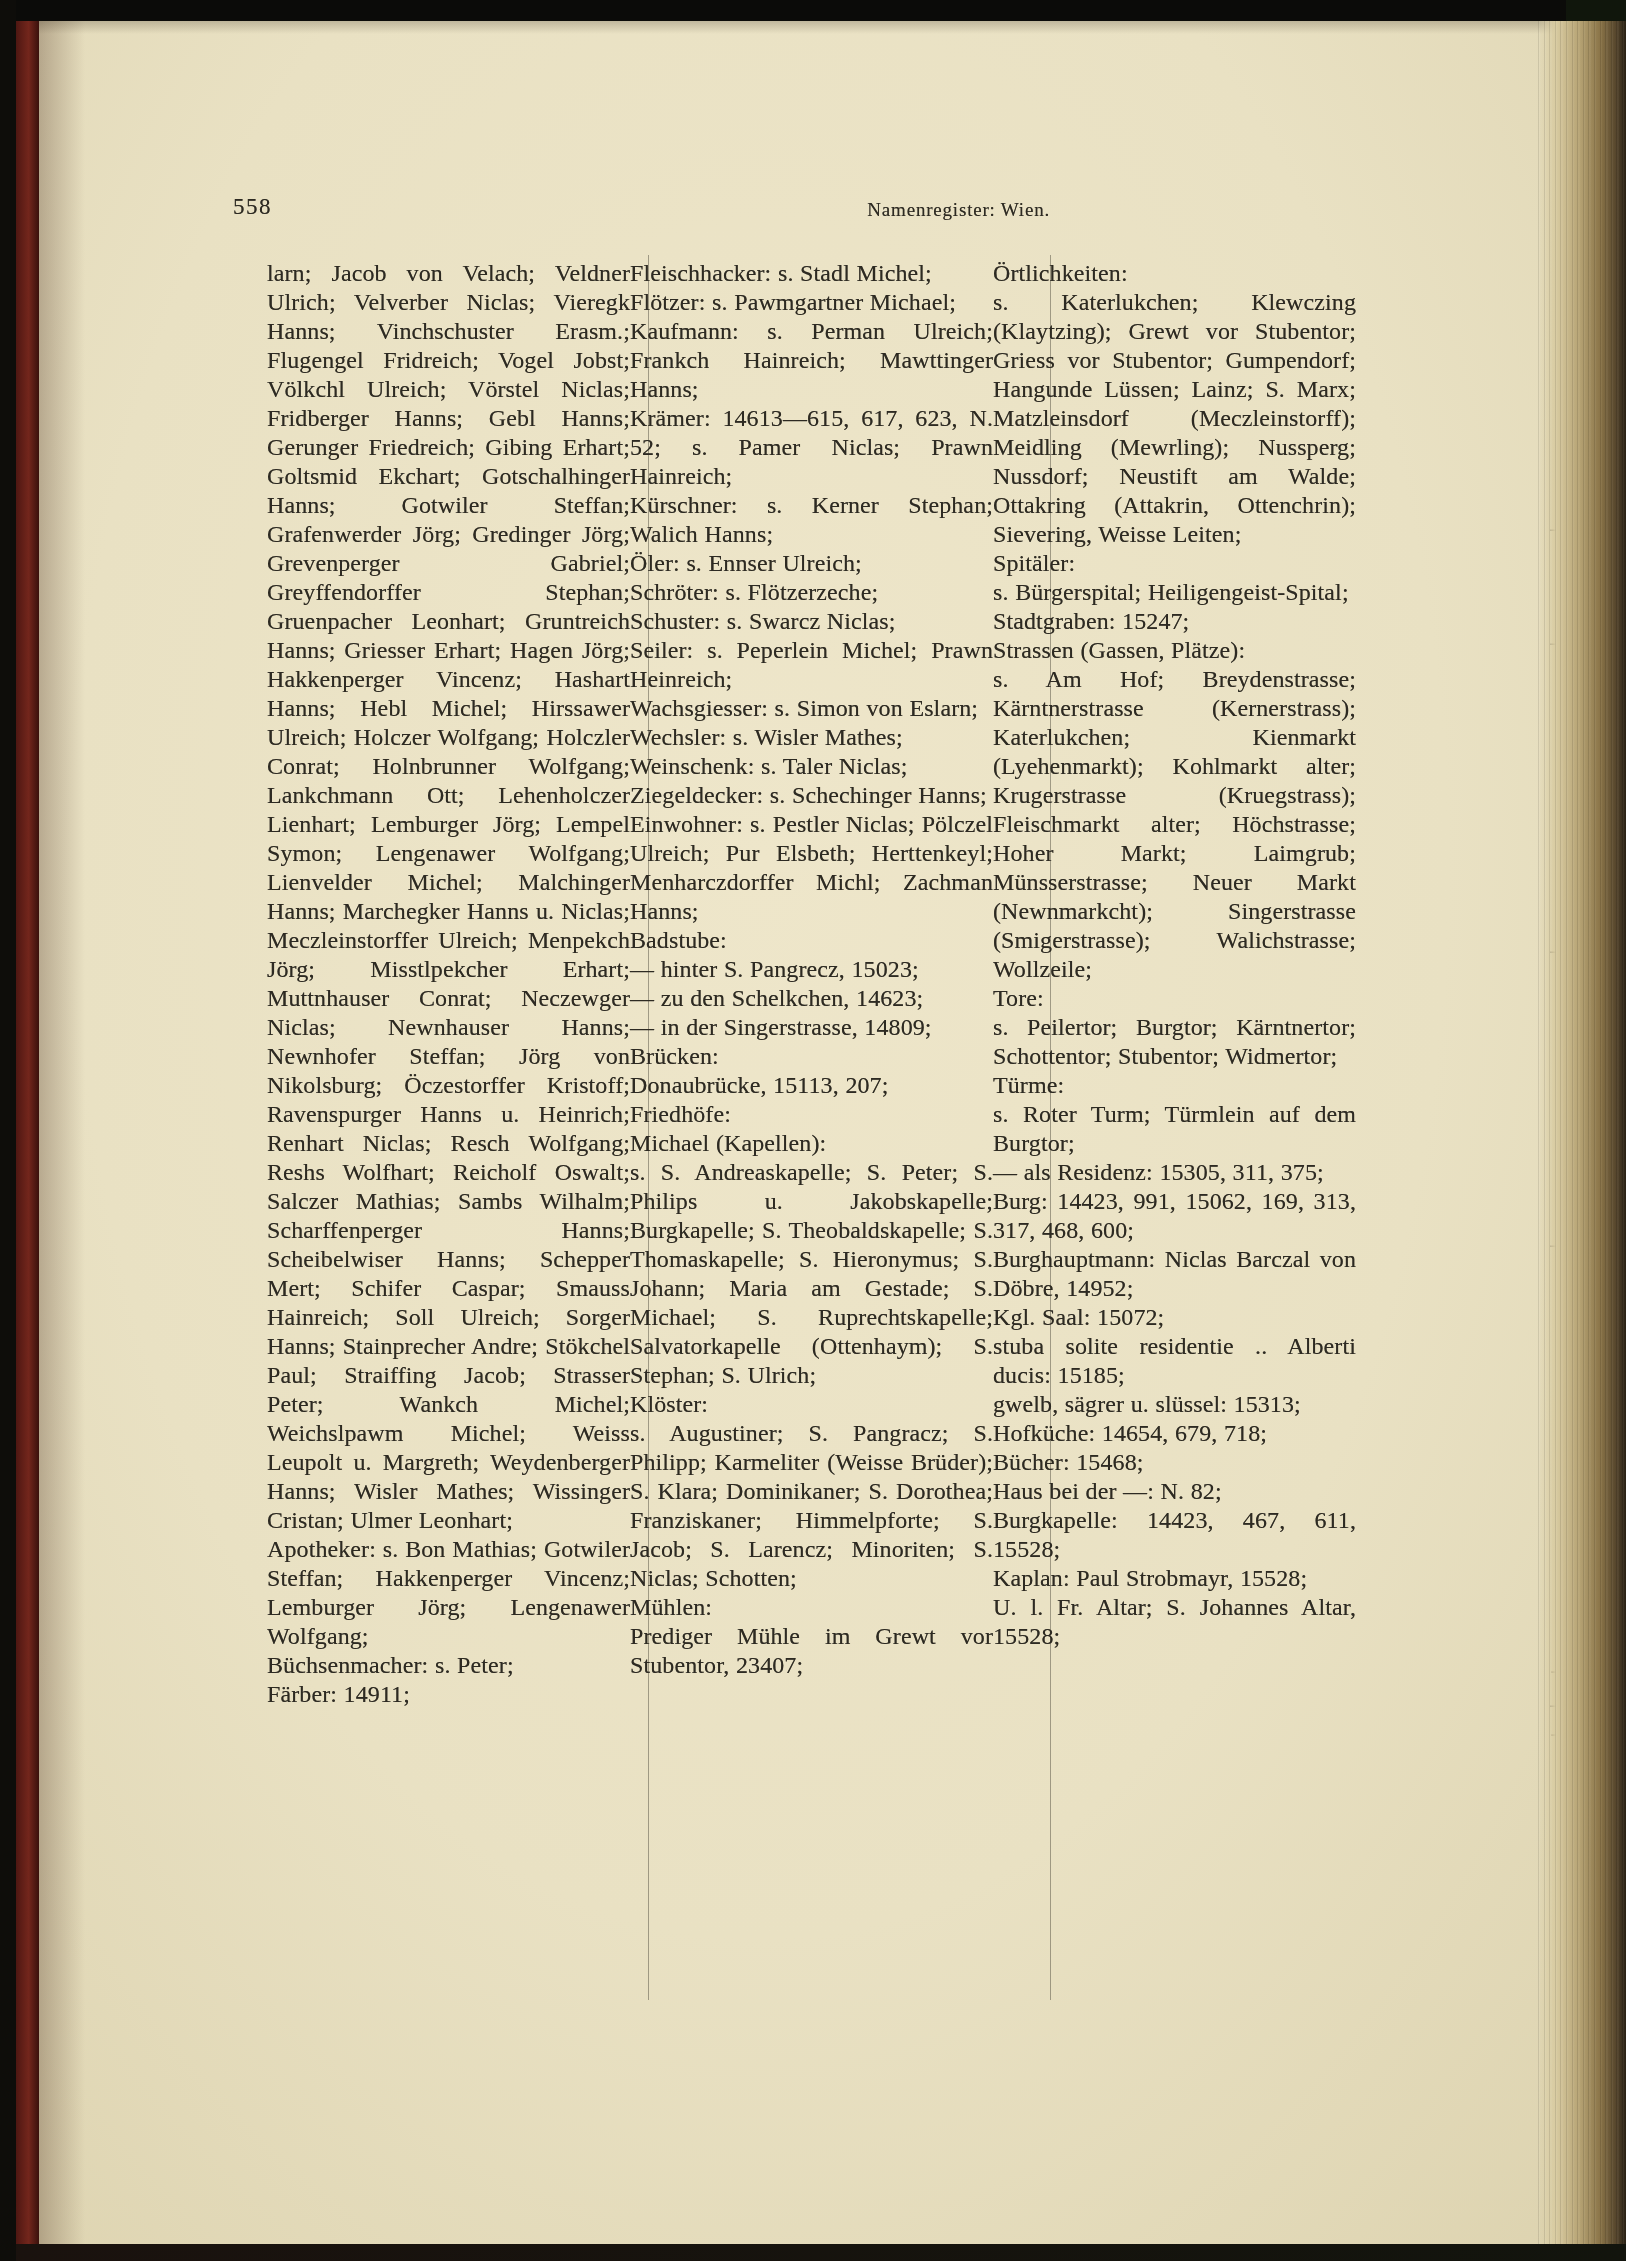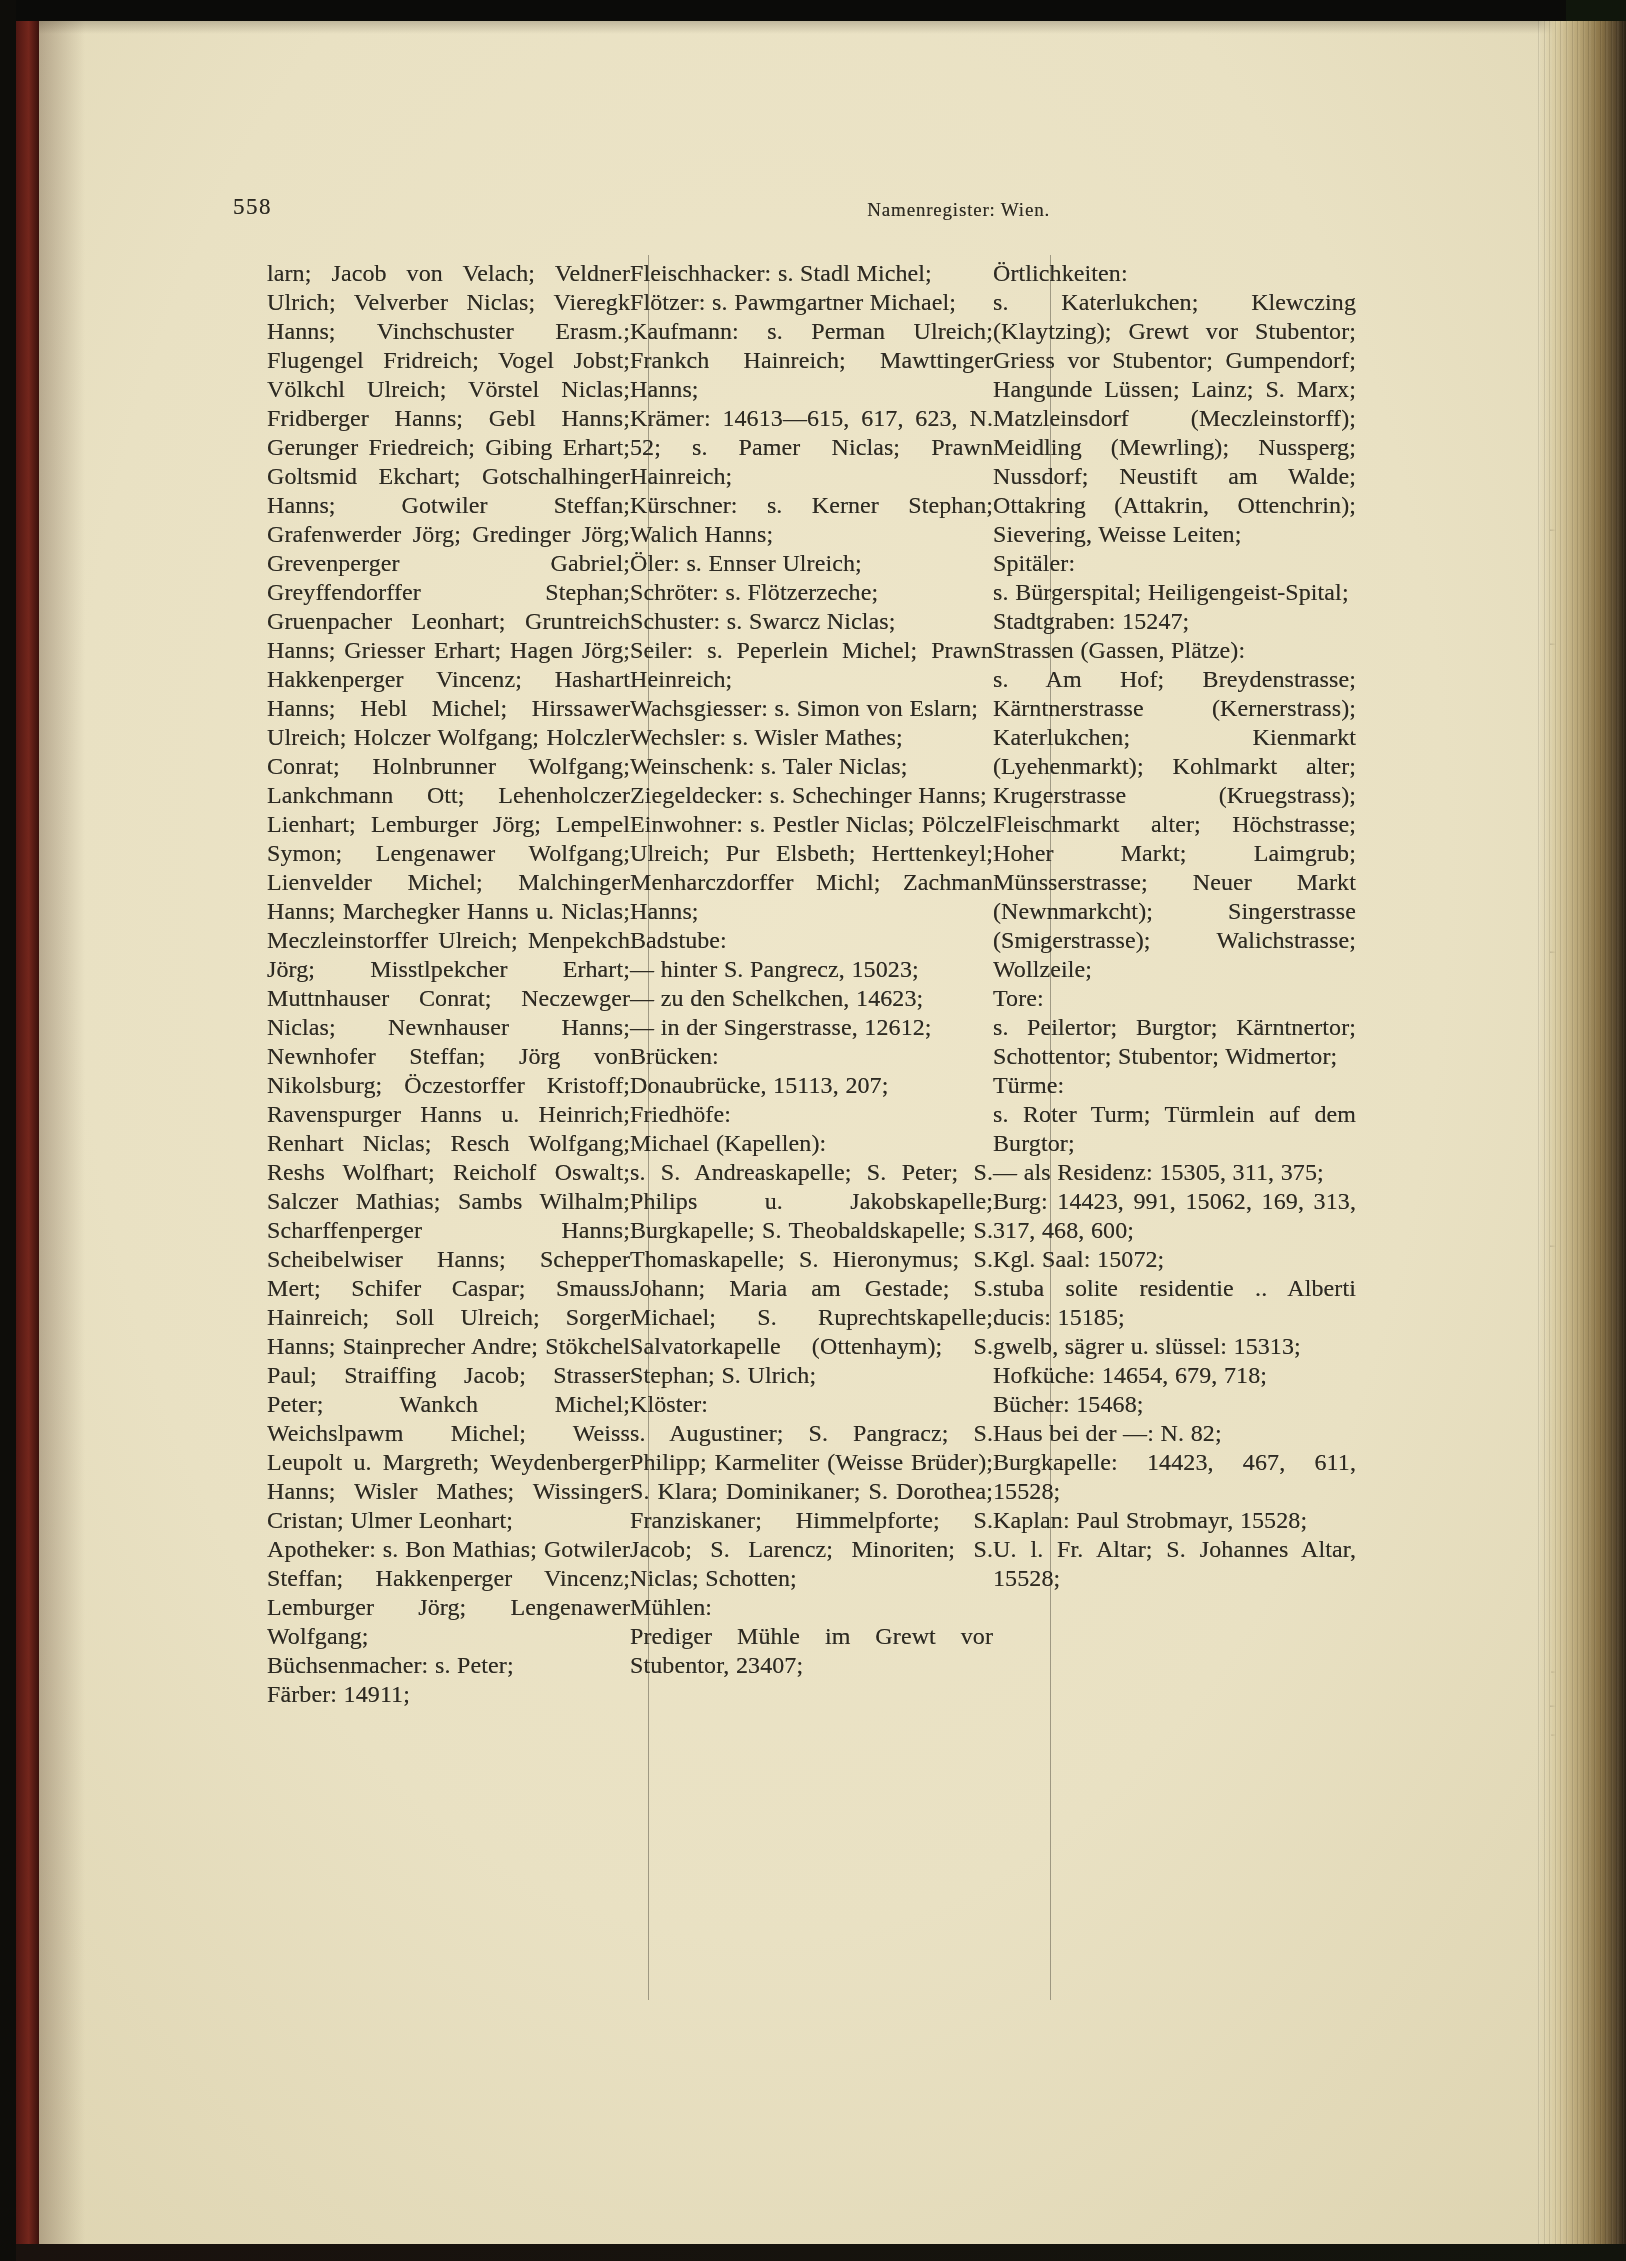--- a/index.html
+++ b/index.html
@@ -107,21 +107,21 @@
           <p>Schuster: s. Swarcz Niclas;</p>
           <p>Seiler: s. Peperlein Michel; Prawn Heinreich;</p>
           <p>Wachsgiesser: s. Simon von Eslarn;</p>
           <p>Wechsler: s. Wisler Mathes;</p>
           <p>Weinschenk: s. Taler Niclas;</p>
           <p>Ziegeldecker: s. Schechinger Hanns;</p>
           <p>Einwohner: s. Pestler Niclas; Pölczel Ulreich; Pur Elsbeth; Herttenkeyl; Menharczdorffer Michl; Zachman Hanns;</p>
           <p>Badstube:</p>
           <p>— hinter S. Pangrecz, 15023;</p>
           <p>— zu den Schelkchen, 14623;</p>
-          <p>— in der Singerstrasse, 12612;</p>
+          <p>— in der Singerstrasse, 14809;</p>
           <p>Brücken:</p>
           <p>Donaubrücke, 15113, 207;</p>
           <p>Friedhöfe:</p>
           <p>Michael (Kapellen):</p>
           <p>s. S. Andreaskapelle; S. Peter; S. Philips u. Jakobskapelle; Burgkapelle; S. Theobaldskapelle; S. Thomaskapelle; S. Hieronymus; S. Johann; Maria am Gestade; S. Michael; S. Ruprechtskapelle; Salvatorkapelle (Ottenhaym); S. Stephan; S. Ulrich;</p>
           <p>Klöster:</p>
           <p>s. Augustiner; S. Pangracz; S. Philipp; Karmeliter (Weisse Brüder); S. Klara; Dominikaner; S. Dorothea; Franziskaner; Himmelpforte; S. Jacob; S. Larencz; Minoriten; S. Niclas; Schotten;</p>
           <p>Mühlen:</p>
           <p>Prediger Mühle im Grewt vor Stubentor, 23407;</p>
         </div>
@@ -132,20 +132,21 @@
           <p>s. Bürgerspital; Heiligengeist-Spital;</p>
           <p>Stadtgraben: 15247;</p>
           <p>Strassen (Gassen, Plätze):</p>
           <p>s. Am Hof; Breydenstrasse; Kärntnerstrasse (Kernerstrass); Katerlukchen; Kienmarkt (Lyehenmarkt); Kohlmarkt alter; Krugerstrasse (Kruegstrass); Fleischmarkt alter; Höchstrasse; Hoher Markt; Laimgrub; Münsserstrasse; Neuer Markt (Newnmarkcht); Singerstrasse (Smigerstrasse); Walichstrasse; Wollzeile;</p>
           <p>Tore:</p>
           <p>s. Peilertor; Burgtor; Kärntnertor; Schottentor; Stubentor; Widmertor;</p>
           <p>Türme:</p>
           <p>s. Roter Turm; Türmlein auf dem Burgtor;</p>
           <p>— als Residenz: 15305, 311, 375;</p>
           <p>Burg: 14423, 991, 15062, 169, 313, 317, 468, 600;</p>
+          <p>Burghauptmann: Niclas Barczal von Döbre, 14952;</p>
           <p>Kgl. Saal: 15072;</p>
           <p>stuba solite residentie .. Alberti ducis: 15185;</p>
           <p>gwelb, sägrer u. slüssel: 15313;</p>
           <p>Hofküche: 14654, 679, 718;</p>
           <p>Bücher: 15468;</p>
           <p>Haus bei der —: N. 82;</p>
           <p>Burgkapelle: 14423, 467, 611, 15528;</p>
           <p>Kaplan: Paul Strobmayr, 15528;</p>
           <p>U. l. Fr. Altar; S. Johannes Altar, 15528;</p>
         </div>

